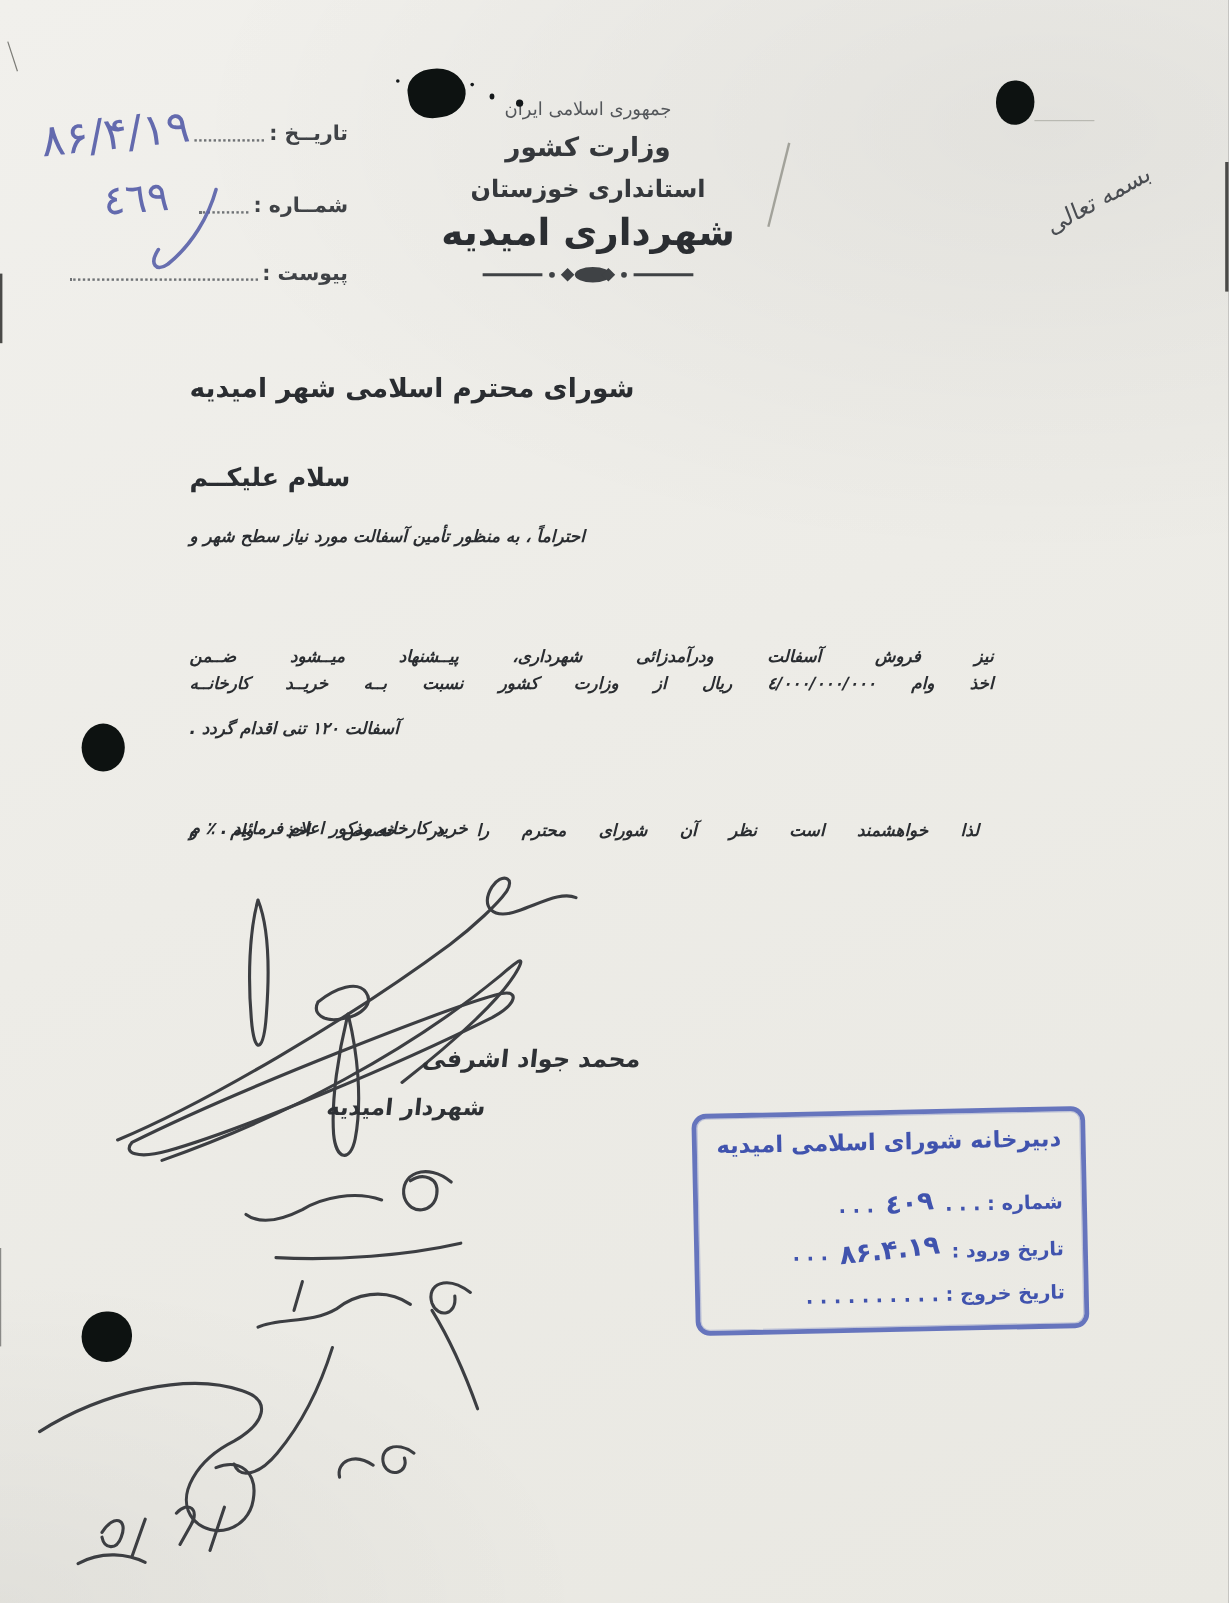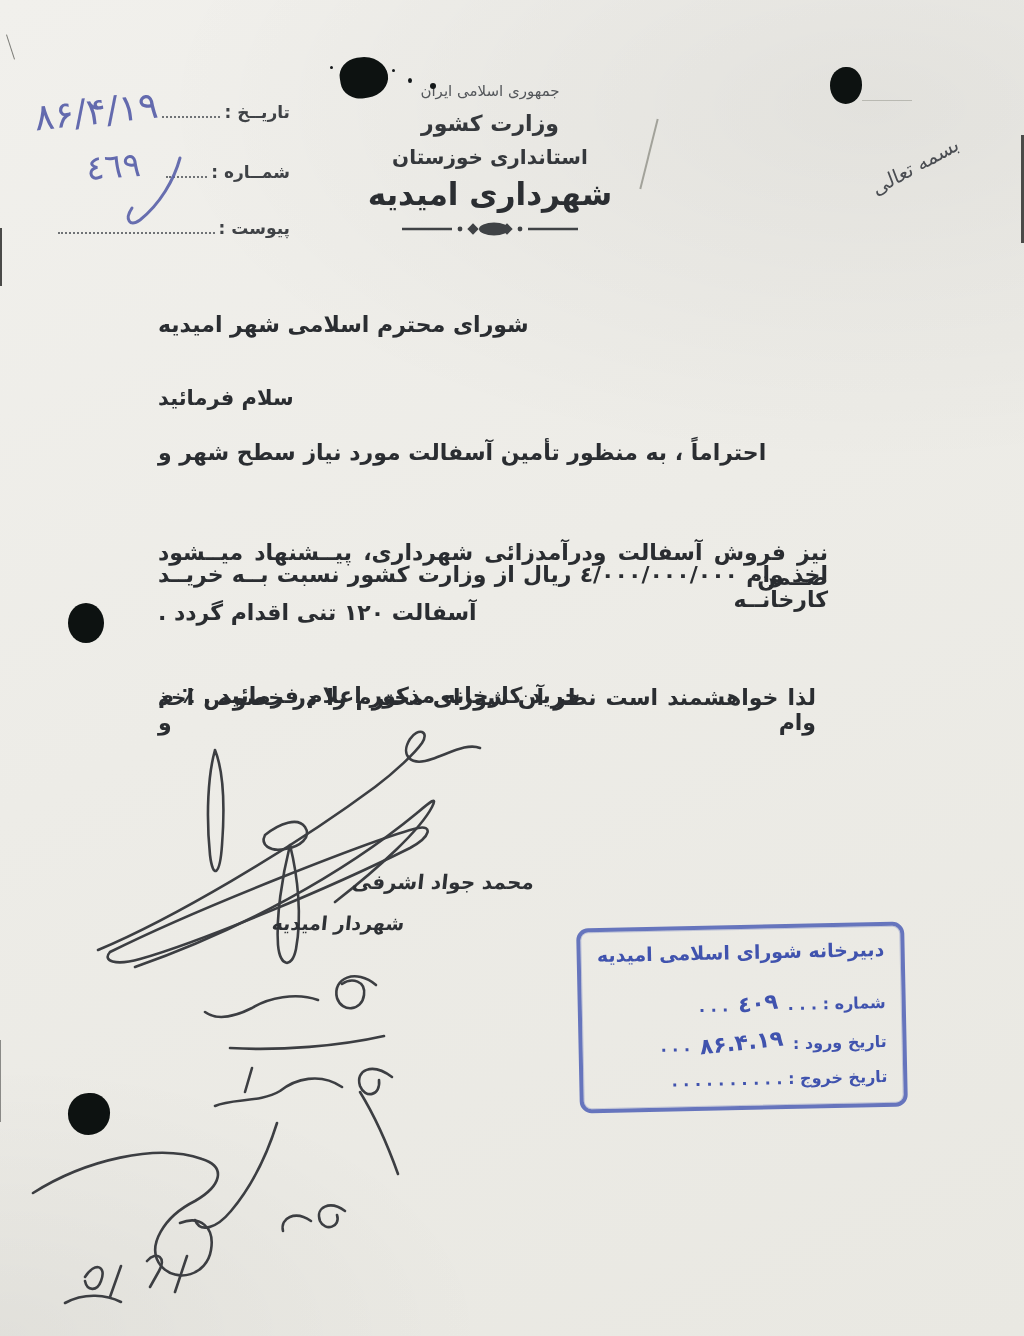--- a/index.html
+++ b/index.html
@@ -33,21 +33,21 @@
   .hw-date{left:34px;top:90px;font-size:37px;transform:rotate(-6deg);letter-spacing:2px;}
   .hw-num{left:86px;top:146px;font-size:34px;transform:rotate(-4deg);letter-spacing:3px;}
   
   .basmala{left:866px;top:148px;width:120px;font-size:20px;color:#4a4d52;
     transform:rotate(-29deg) skewX(-8deg);letter-spacing:-1px;}
   
   .letter{left:158px;top:0;width:670px;direction:rtl;}
   .line{position:absolute;width:670px;text-align:left;font-weight:bold;white-space:nowrap;}
   .addr{top:312px;font-size:22px;}
   .salut{top:386px;font-size:21px;}
-  .body-line{font-size:22px;color:#2a2d31;}
+  .body-line{font-size:14px;color:#2a2d31;font-style:italic;}
   .j{text-align:justify;text-align-last:justify;white-space:normal;margin-top:48px;}
   .l1{top:440px;padding-right:28px;width:642px;}
   .l2{top:492px;}
   .l3{top:514px;}
   .l4{top:600px;}
   .l5{top:637px;padding-right:12px;width:658px;}
   .l6{top:683px;}
   
   .sig-name{left:352px;top:870px;font-size:20px;font-weight:800;transform:skewX(-6deg);color:#2e3135;}
   .sig-title{left:272px;top:912px;font-size:19px;font-weight:800;transform:skewX(-6deg);color:#2e3135;}
@@ -116,21 +116,21 @@
   <div class="abs hand hw-date">۸۶/۴/۱۹</div>
   <div class="abs hand hw-num">٤٦٩</div>
   <svg class="abs blue-swoosh" style="left:118px;top:152px;" width="80" height="80" viewBox="0 0 80 80">
     <path d="M62,6 C56,28 42,52 22,68 C12,75 6,68 14,56"></path>
   </svg>
 
   <div class="abs basmala">بسمه تعالی</div>
 
   <div class="abs letter">
     <div class="line addr">شورای محترم اسلامی شهر امیدیه</div>
-    <div class="line salut">سلام فرمائید</div>
+    <div class="line salut">سلام علیکــم</div>
     <div class="line body-line l1">احتراماً ، به منظور تأمین آسفالت مورد نیاز سطح شهر و</div>
     <div class="line body-line l2 j">نیز فروش آسفالت ودرآمدزائی شهرداری، پیــشنهاد میــشود ضــمن</div>
     <div class="line body-line l3 j">اخذ وام ٤/٠٠٠/٠٠٠/٠٠٠ ریال از وزارت کشور نسبت بــه خریــد کارخانــه</div>
     <div class="line body-line l4">آسفالت ۱۲۰ تنی اقدام گردد .</div>
     <div class="line body-line l5 j">لذا خواهشمند است نظر آن شورای محترم را در خصوص اخذ وام و</div>
     <div class="line body-line l6">خرید کارخانه مذکور اعلام فرمائید . ٪ م</div>
   </div>
 
   <svg class="abs scribble" style="left:80px;top:715px;" width="350" height="260" viewBox="0 0 350 260">
     <path d="M18,235 C90,205 210,135 295,72 C315,57 335,38 342,28 C350,16 338,12 330,24 C320,40 330,52 352,44 C372,37 388,28 400,33"></path>

